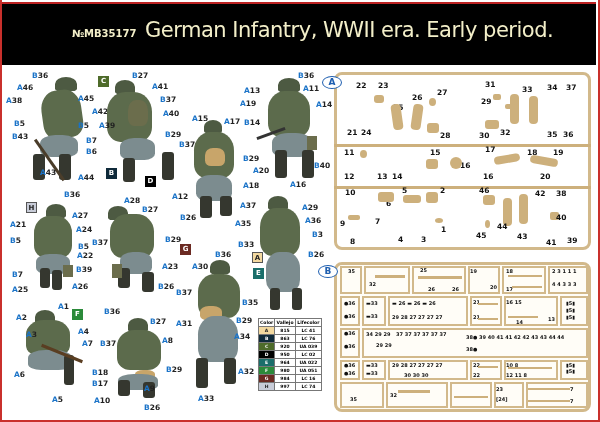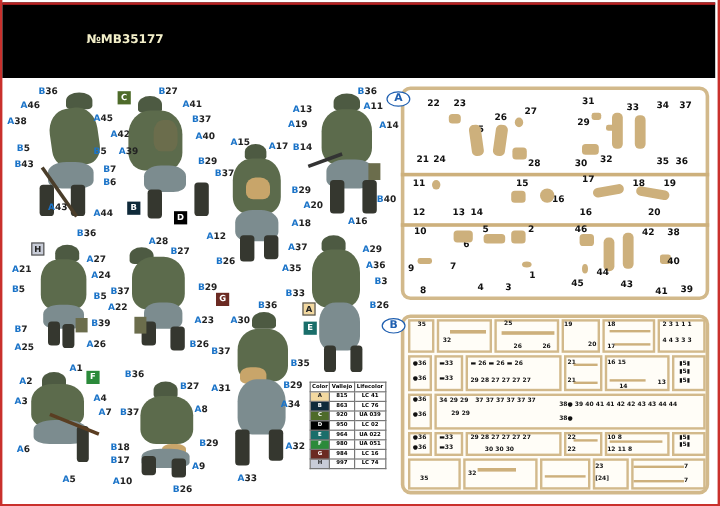--- a/index.html
+++ b/index.html
@@ -29,20 +29,21 @@
 table.ctab th,table.ctab td{border:0.5px solid #777;text-align:center;height:8px;padding:0}
 table.ctab th{background:#fff}
 </style>
 </head>
 <body>
 
 <div class="frame"></div>
 
 <div class="header">
   <div class="code">№MB35177</div>
+  <div class="title">German Infantry, WWII era. Early period.</div>
 </div>
 
 <div>
   <div class="helm" style="left:55px;top:77px;width:22px;height:14px"></div>
   <div class="sold" style="left:42px;top:90px;width:40px;height:48px;transform:rotate(-8deg)"></div>
   <div class="sold l" style="left:40px;top:135px;width:38px;height:22px"></div>
   <div class="boot" style="left:33px;top:154px;width:12px;height:26px"></div>
   <div class="boot" style="left:59px;top:154px;width:12px;height:26px"></div>
   <div class="sp" style="left:48px;top:135px;width:3px;height:50px;background:#4a3d2a;transform:rotate(-35deg)"></div>
   <span class="lab" style="left:32px;top:71px"><span class="p">B</span>36</span>
@@ -137,21 +138,21 @@
   <div class="sold" style="left:110px;top:214px;width:44px;height:44px"></div>
   <div class="sold l" style="left:120px;top:252px;width:32px;height:22px"></div>
   <div class="boot" style="left:118px;top:268px;width:12px;height:20px"></div>
   <div class="boot" style="left:142px;top:272px;width:12px;height:20px"></div>
   <div class="sp" style="left:112px;top:264px;width:10px;height:14px;background:#6b6d4c"></div>
   <div class="badge" style="left:180px;top:244px;background:#6b2a22">G</div>
   <span class="lab" style="left:124px;top:196px"><span class="p">A</span>28</span>
   <span class="lab" style="left:142px;top:205px"><span class="p">B</span>27</span>
   <span class="lab" style="left:92px;top:238px"><span class="p">B</span>37</span>
   <span class="lab" style="left:165px;top:235px"><span class="p">B</span>29</span>
-  <span class="lab" style="left:90px;top:251px"><span class="p">A</span>22</span>
+  <span class="lab" style="left:77px;top:251px"><span class="p">A</span>22</span>
   <span class="lab" style="left:162px;top:262px"><span class="p">A</span>23</span>
   <span class="lab" style="left:158px;top:282px"><span class="p">B</span>26</span>
 </div>
 
 <div>
   <div class="helm" style="left:268px;top:196px;width:20px;height:14px"></div>
   <div class="sold" style="left:260px;top:208px;width:40px;height:48px"></div>
   <div class="sold l" style="left:266px;top:252px;width:34px;height:40px"></div>
   <div class="boot" style="left:270px;top:288px;width:10px;height:22px"></div>
   <div class="boot" style="left:292px;top:288px;width:10px;height:22px"></div>
@@ -168,42 +169,42 @@
 
 <div>
   <div class="helm" style="left:35px;top:310px;width:20px;height:14px"></div>
   <div class="sold" style="left:26px;top:320px;width:44px;height:36px"></div>
   <div class="sold l" style="left:28px;top:350px;width:44px;height:20px"></div>
   <div class="boot" style="left:64px;top:355px;width:10px;height:30px"></div>
   <div class="sp" style="left:40px;top:352px;width:44px;height:3px;background:#5a3e22;transform:rotate(22deg)"></div>
   <div class="badge" style="left:72px;top:309px;background:#2b8a3a">F</div>
   <span class="lab" style="left:58px;top:302px"><span class="p">A</span>1</span>
   <span class="lab" style="left:16px;top:313px"><span class="p">A</span>2</span>
-  <span class="lab" style="left:12px;top:330px"><span class="p">A</span>3</span>
+  <span class="lab" style="left:26px;top:330px"><span class="p">A</span>3</span>
   <span class="lab" style="left:78px;top:327px"><span class="p">A</span>4</span>
   <span class="lab" style="left:82px;top:339px"><span class="p">A</span>7</span>
   <span class="lab" style="left:14px;top:370px"><span class="p">A</span>6</span>
   <span class="lab" style="left:52px;top:395px"><span class="p">A</span>5</span>
   <span class="lab" style="left:92px;top:368px"><span class="p">B</span>18</span>
   <span class="lab" style="left:92px;top:379px"><span class="p">B</span>17</span>
 </div>
 
 <div>
   <div class="helm" style="left:128px;top:318px;width:20px;height:14px"></div>
   <div class="sold" style="left:117px;top:330px;width:44px;height:40px"></div>
   <div class="sold" style="left:135px;top:370px;width:20px;height:10px;background:#c8a56a"></div>
   <div class="sold l" style="left:118px;top:374px;width:40px;height:16px"></div>
   <div class="boot" style="left:118px;top:380px;width:12px;height:16px"></div>
   <div class="boot" style="left:143px;top:382px;width:12px;height:16px"></div>
   <span class="lab" style="left:104px;top:307px"><span class="p">B</span>36</span>
   <span class="lab" style="left:150px;top:317px"><span class="p">B</span>27</span>
   <span class="lab" style="left:100px;top:339px"><span class="p">B</span>37</span>
   <span class="lab" style="left:162px;top:336px"><span class="p">A</span>8</span>
   <span class="lab" style="left:166px;top:365px"><span class="p">B</span>29</span>
-  <span class="lab" style="left:160px;top:384px"><span class="p">A</span>9</span>
+  <span class="lab" style="left:144px;top:384px"><span class="p">A</span>9</span>
   <span class="lab" style="left:94px;top:396px"><span class="p">A</span>10</span>
   <span class="lab" style="left:144px;top:403px"><span class="p">B</span>26</span>
 </div>
 
 <div>
   <div class="helm" style="left:210px;top:260px;width:20px;height:14px"></div>
   <div class="sold" style="left:198px;top:274px;width:42px;height:44px"></div>
   <div class="sold" style="left:200px;top:306px;width:22px;height:14px;background:#c8a56a"></div>
   <div class="sold l" style="left:198px;top:316px;width:40px;height:46px"></div>
   <div class="boot" style="left:196px;top:358px;width:12px;height:30px"></div>

